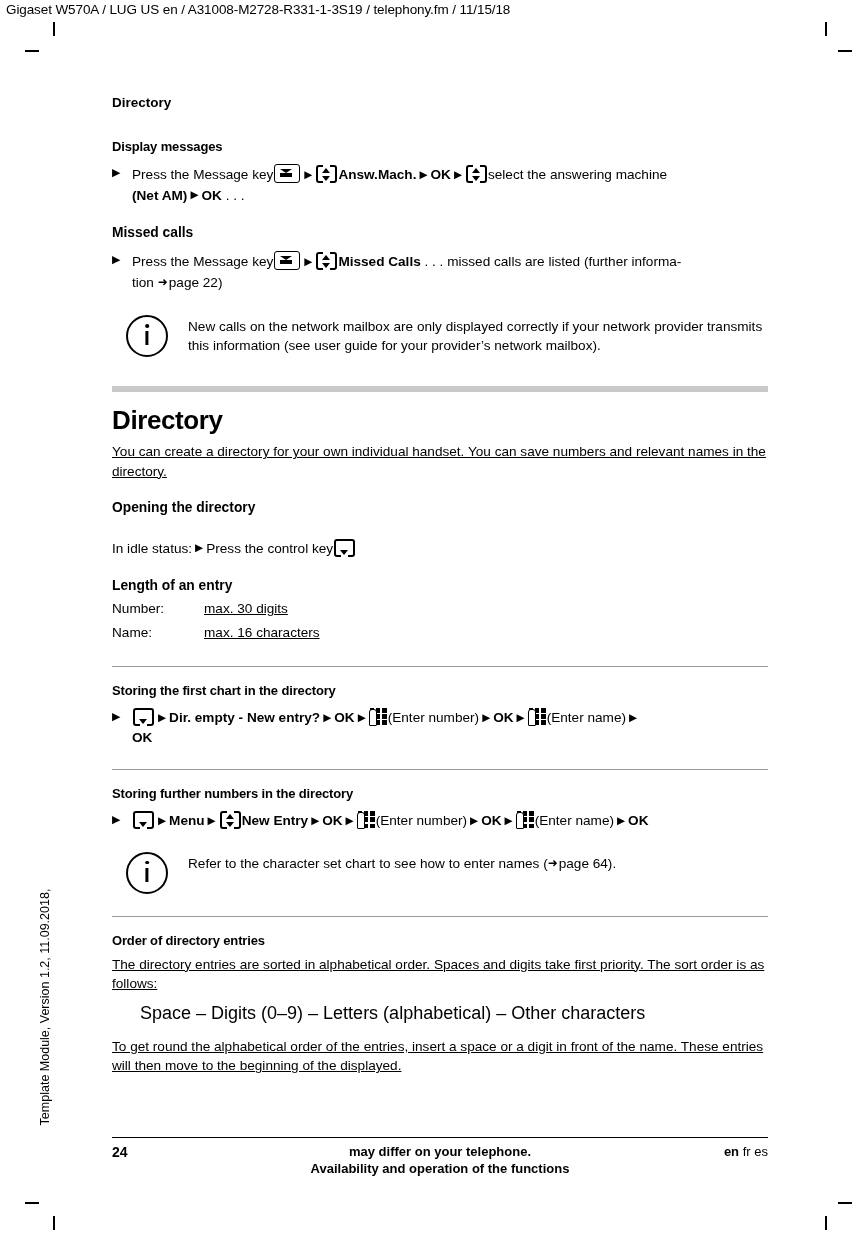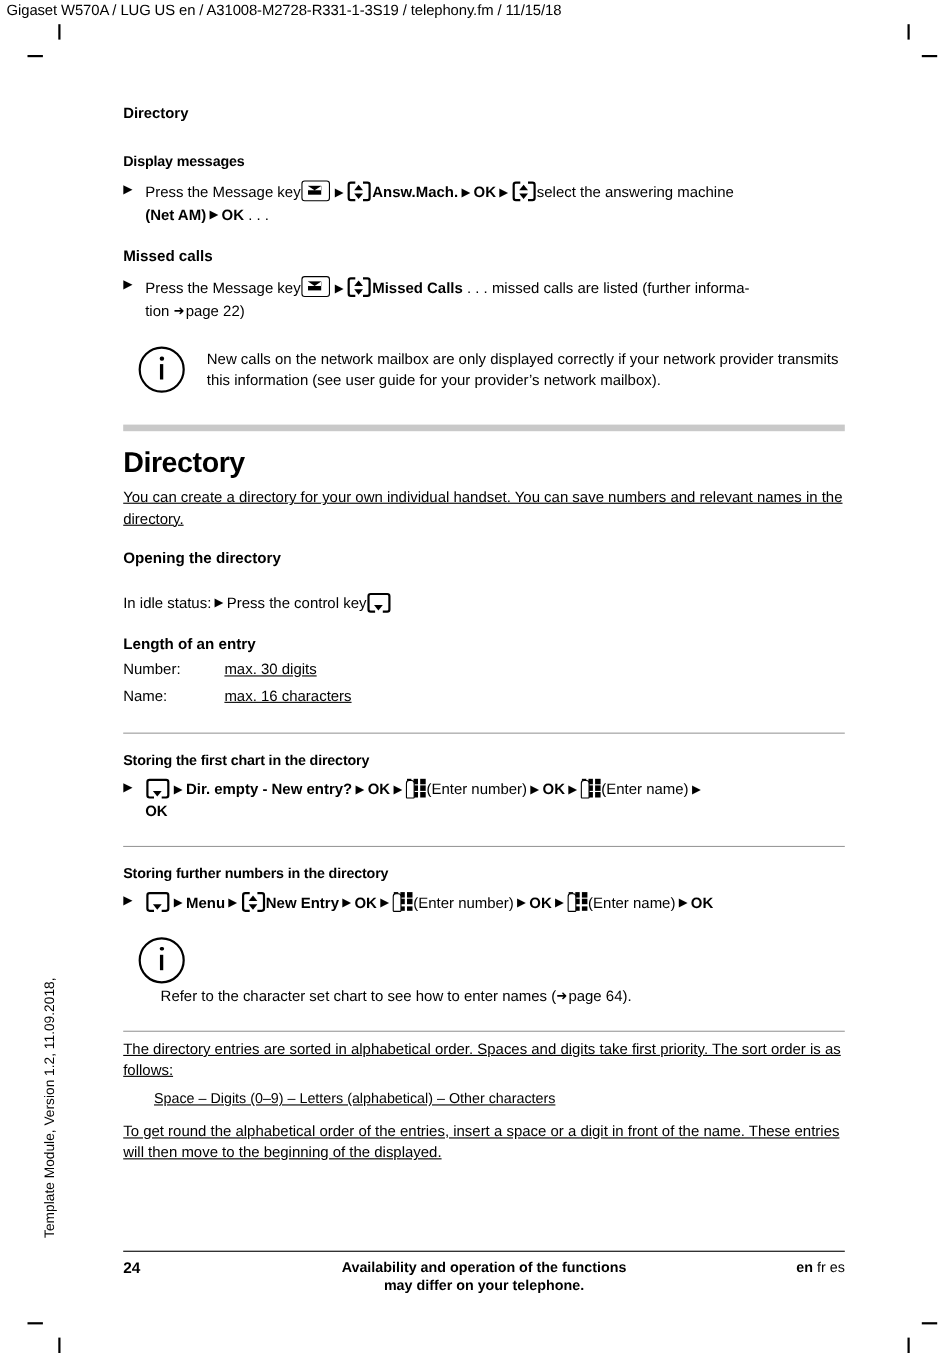--- a/index.html
+++ b/index.html
@@ -86,25 +86,24 @@
   }
 
   p.body {
     font-size: 13.6px;
     line-height: 1.42;
     margin: 6px 0 0 0;
     text-decoration: underline;
   }
 
   p.indent {
-    font-size: 13px;
+    font-size: 18px;
     line-height: 1.42;
     margin: 8px 0 0 0;
     padding-left: 28px;
-    text-decoration: underline;
   }
 
   
   .step {
     display: flex;
     align-items: flex-start;
     margin-top: 9px;
     font-size: 13.6px;
     line-height: 1.5;
   }
@@ -426,37 +425,38 @@
 
   <div class="rule-thin" style="margin-top:20px;"></div>
 
   <h2 class="sec" style="margin-top:16px;">Storing further numbers in the directory</h2>
 
   <div class="step">
     <div class="step-marker">▶</div>
     <div class="step-body"><span class="ico ico-down"><span class="frm"></span><span class="notch"></span><span class="ad"></span></span><span class="sep">▶</span><b>Menu</b><span class="sep">▶</span><span class="ico ico-updown"><span class="frm"></span><span class="notch nt"></span><span class="notch nb"></span><span class="au"></span><span class="ad"></span></span><b>New Entry</b><span class="sep">▶</span><b>OK</b><span class="sep">▶</span><span class="ico ico-keypad"><span class="k c1 r1"></span><span class="k c2 r1"></span><span class="k c3 r1"></span><span class="k c1 r2"></span><span class="k c2 r2"></span><span class="k c3 r2"></span><span class="k c1 r3"></span><span class="k c2 r3"></span><span class="k c3 r3"></span><span class="finger"></span></span><span>(Enter number)</span><span class="sep">▶</span><b>OK</b><span class="sep">▶</span><span class="ico ico-keypad"><span class="k c1 r1"></span><span class="k c2 r1"></span><span class="k c3 r1"></span><span class="k c1 r2"></span><span class="k c2 r2"></span><span class="k c3 r2"></span><span class="k c1 r3"></span><span class="k c2 r3"></span><span class="k c3 r3"></span><span class="finger"></span></span><span>(Enter name)</span><span class="sep">▶</span><b>OK</b></div>
   </div>
 
-  <div class="note" style="margin-top:20px;flex-direction:column;">
+  <div class="note" style="margin-top:20px;">
     <div class="note-icon">
         <span class="i-dot"></span>
         <span class="i-stem"></span>
       </div>
     <div class="note-text"><span>Refer to the character set chart to see how to enter names (</span><span class="arrow-ref">➜</span><span>page 64).</span></div>
   </div>
 
   <div class="rule-thin" style="margin-top:22px;"></div>
 
+  <h2 class="sec" style="margin-top:16px;">Order of directory entries</h2>
 
   <p class="body">The directory entries are sorted in alphabetical order. Spaces and digits take first priority. The sort order is as follows:</p>
   <p class="indent">Space – Digits (0–9) – Letters (alphabetical) – Other characters</p>
   <p class="body" style="margin-top:10px;">To get round the alphabetical order of the entries, insert a space or a digit in front of the name. These entries will then move to the beginning of the displayed.</p>
 
 </div>
 
 <div class="footer">
   <div class="footer-page">24</div>
   <div class="footer-center">
+    <div>may differ on your telephone.</div>
     <div>Availability and operation of the functions</div>
-    <div>may differ on your telephone.</div>
   </div>
   <div class="footer-langs"><span class="cur">en</span> <span class="oth">fr</span> <span class="oth">es</span></div>
 </div>
 
 </body></html>

